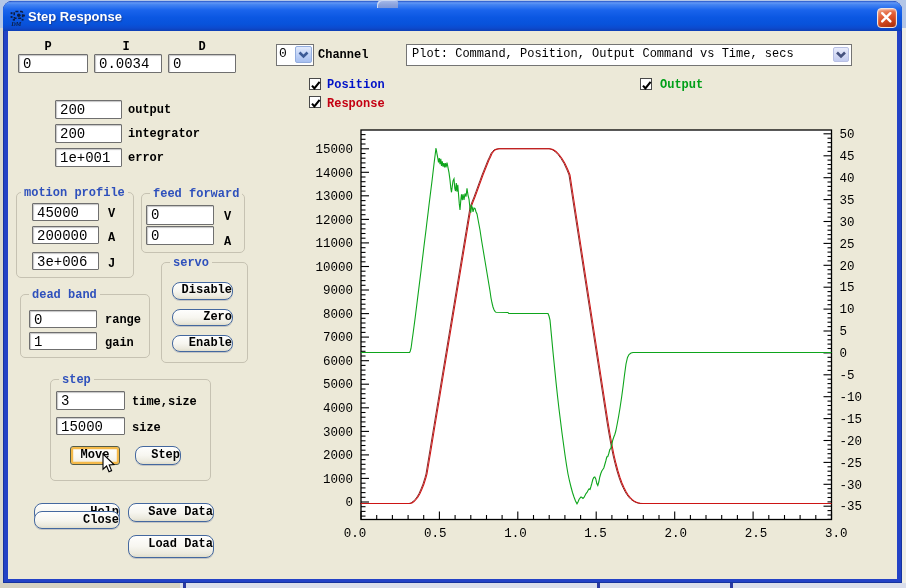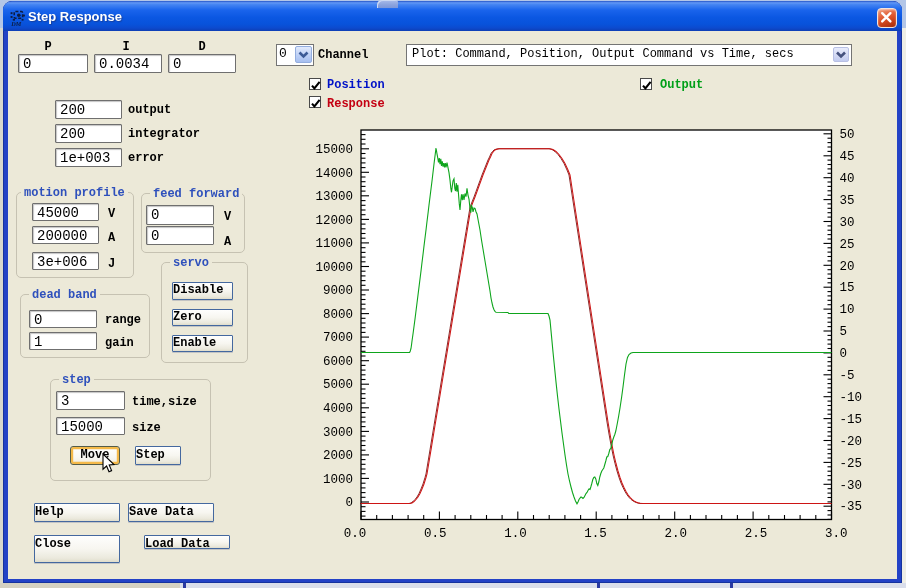--- a/index.html
+++ b/index.html
@@ -1,20 +1,20 @@
 <!DOCTYPE html>
 <html><head><meta charset="utf-8"><style>
 html,body{margin:0;padding:0}
 #s{position:relative;width:906px;height:588px;overflow:hidden;background:#ece9d8;font-family:"Liberation Mono",monospace}
 .abs{position:absolute}
 .lbl{position:absolute;font:bold 12px "Liberation Mono",monospace;color:#000;white-space:pre}
 .ent{position:absolute;background:#fff;border:1px solid #6f6f6f;border-radius:1px;font:14px "Liberation Mono",monospace;color:#000;padding:1px 0 0 4px;box-sizing:border-box;box-shadow:inset 1px 1px 1px rgba(90,90,90,.35)}
 .grp{position:absolute;border:1px solid #c6c2b2;border-radius:5px}
 .gt{position:absolute;top:-7px;background:#ece9d8;padding:0 3px;font:bold 12px "Liberation Mono",monospace;color:#2e50bc;white-space:pre}
-.btn{position:absolute;border:1.6px solid #44689f;border-radius:1px;background:linear-gradient(180deg,#fefefd 0%,#f7f6f0 50%,#ebe9dd 85%,#e0ddcb 100%);font:bold 12px "Liberation Mono",monospace;color:#000;text-align:left;box-sizing:border-box;box-shadow:0 1px 0 rgba(120,130,160,.35)}
+.btn{position:absolute;border:1.6px solid #44689f;border-radius:8px;background:linear-gradient(180deg,#fefefd 0%,#f7f6f0 50%,#ebe9dd 85%,#e0ddcb 100%);font:bold 12px "Liberation Mono",monospace;color:#000;text-align:right;box-sizing:border-box;box-shadow:0 1px 0 rgba(120,130,160,.35)}
 .chk{position:absolute;width:12px;height:12px;background:#fff;border:1px solid #4a4a4a;box-sizing:border-box}
 </style></head><body>
 <div id="s">
 
 <div class="abs" style="left:0;top:0;width:906px;height:32px;background:#b3c6e7"></div>
 
 <div class="abs" style="left:0;top:28px;width:4px;height:560px;background:#d8d7cd"></div>
 <div class="abs" style="left:902px;top:28px;width:4px;height:560px;background:#efeee5"></div>
 <div class="abs" style="left:0;top:583px;width:906px;height:5px;background:#dadeeb"></div>
 <div class="abs" style="left:0;top:583px;width:180px;height:5px;background:#d5d1c2"></div>
@@ -48,21 +48,21 @@
 
 <div class="lbl" style="left:28px;top:40px;width:40px;text-align:center">P</div>
 <div class="lbl" style="left:106px;top:40px;width:40px;text-align:center">I</div>
 <div class="lbl" style="left:182px;top:40px;width:40px;text-align:center">D</div>
 <div class="ent" style="left:18px;top:54px;width:70px;height:19px">0</div>
 <div class="ent" style="left:94px;top:54px;width:68px;height:19px">0.0034</div>
 <div class="ent" style="left:168px;top:54px;width:68px;height:19px">0</div>
 
 <div class="ent" style="left:55px;top:100px;width:67px;height:19px">200</div>
 <div class="ent" style="left:55px;top:124px;width:67px;height:19px">200</div>
-<div class="ent" style="left:55px;top:148px;width:67px;height:19px">1e+003</div>
+<div class="ent" style="left:55px;top:148px;width:67px;height:19px">1e+001</div>
 <div class="lbl" style="left:128px;top:103px">output</div>
 <div class="lbl" style="left:128px;top:127px">integrator</div>
 <div class="lbl" style="left:128px;top:151px">error</div>
 
 <div class="grp" style="left:16px;top:192px;width:116px;height:84px">
       <span class="gt" style="left:4px">motion profile</span>
     </div>
 <div class="ent" style="left:32px;top:203px;width:67px;height:18px">45000</div>
 <div class="ent" style="left:32px;top:226px;width:67px;height:18px">200000</div>
 <div class="ent" style="left:32px;top:252px;width:67px;height:18px">3e+006</div>
@@ -98,22 +98,22 @@
     </div>
 <div class="ent" style="left:56px;top:391px;width:69px;height:19px">3</div>
 <div class="ent" style="left:56px;top:417px;width:69px;height:18px">15000</div>
 <div class="lbl" style="left:132px;top:395px">time,size</div>
 <div class="lbl" style="left:132px;top:421px">size</div>
 <div class="abs" style="left:70px;top:446px;width:50px;height:19px;border:1px solid #545c48;border-radius:3px;background:linear-gradient(180deg,#fff 0%,#f8f7f2 60%,#eeecdf 100%);box-sizing:border-box;box-shadow:inset 0 0 0 2.2px #f4b949;font:bold 12px 'Liberation Mono',monospace;text-align:center;line-height:16px">Move</div>
 <div class="btn" style="left:135px;top:446px;width:46px;height:19px;line-height:16px">Step</div>
 
 <div class="btn" style="left:34px;top:503px;width:86px;height:19px;line-height:16px">Help</div>
 <div class="btn" style="left:128px;top:503px;width:86px;height:19px;line-height:16px">Save Data</div>
-<div class="btn" style="left:34px;top:535px;width:86px;height:28px;line-height:16px">Close</div>
-<div class="btn" style="left:144px;top:535px;width:86px;height:14px;line-height:16px">Load Data</div>
+<div class="btn" style="left:34px;top:511px;width:86px;height:18px;line-height:16px">Close</div>
+<div class="btn" style="left:128px;top:535px;width:86px;height:23px;line-height:16px">Load Data</div>
 
 <div class="abs" style="left:276px;top:44px;width:38px;height:22px;background:#fff;border:1.4px solid #747474;box-sizing:border-box">
  <div class="abs" style="left:2px;top:1px;font:13px 'Liberation Mono',monospace">0</div>
  <div class="abs" style="right:1px;top:1px;width:17px;height:17px;border-radius:2px;background:linear-gradient(180deg,#e2eafc 0%,#c0d2f6 50%,#a6bff0 100%);border:1px solid #93adde;box-sizing:border-box">
   <svg width="15" height="15" viewBox="0 0 15 15">
           <path d="M3.5,5.5 L7.5,9.5 L11.5,5.5" stroke="#3c5a96" stroke-width="2.6" fill="none"></path>
         </svg>
  </div>
 </div>
 <div class="lbl" style="left:318px;top:48px">Channel</div>

